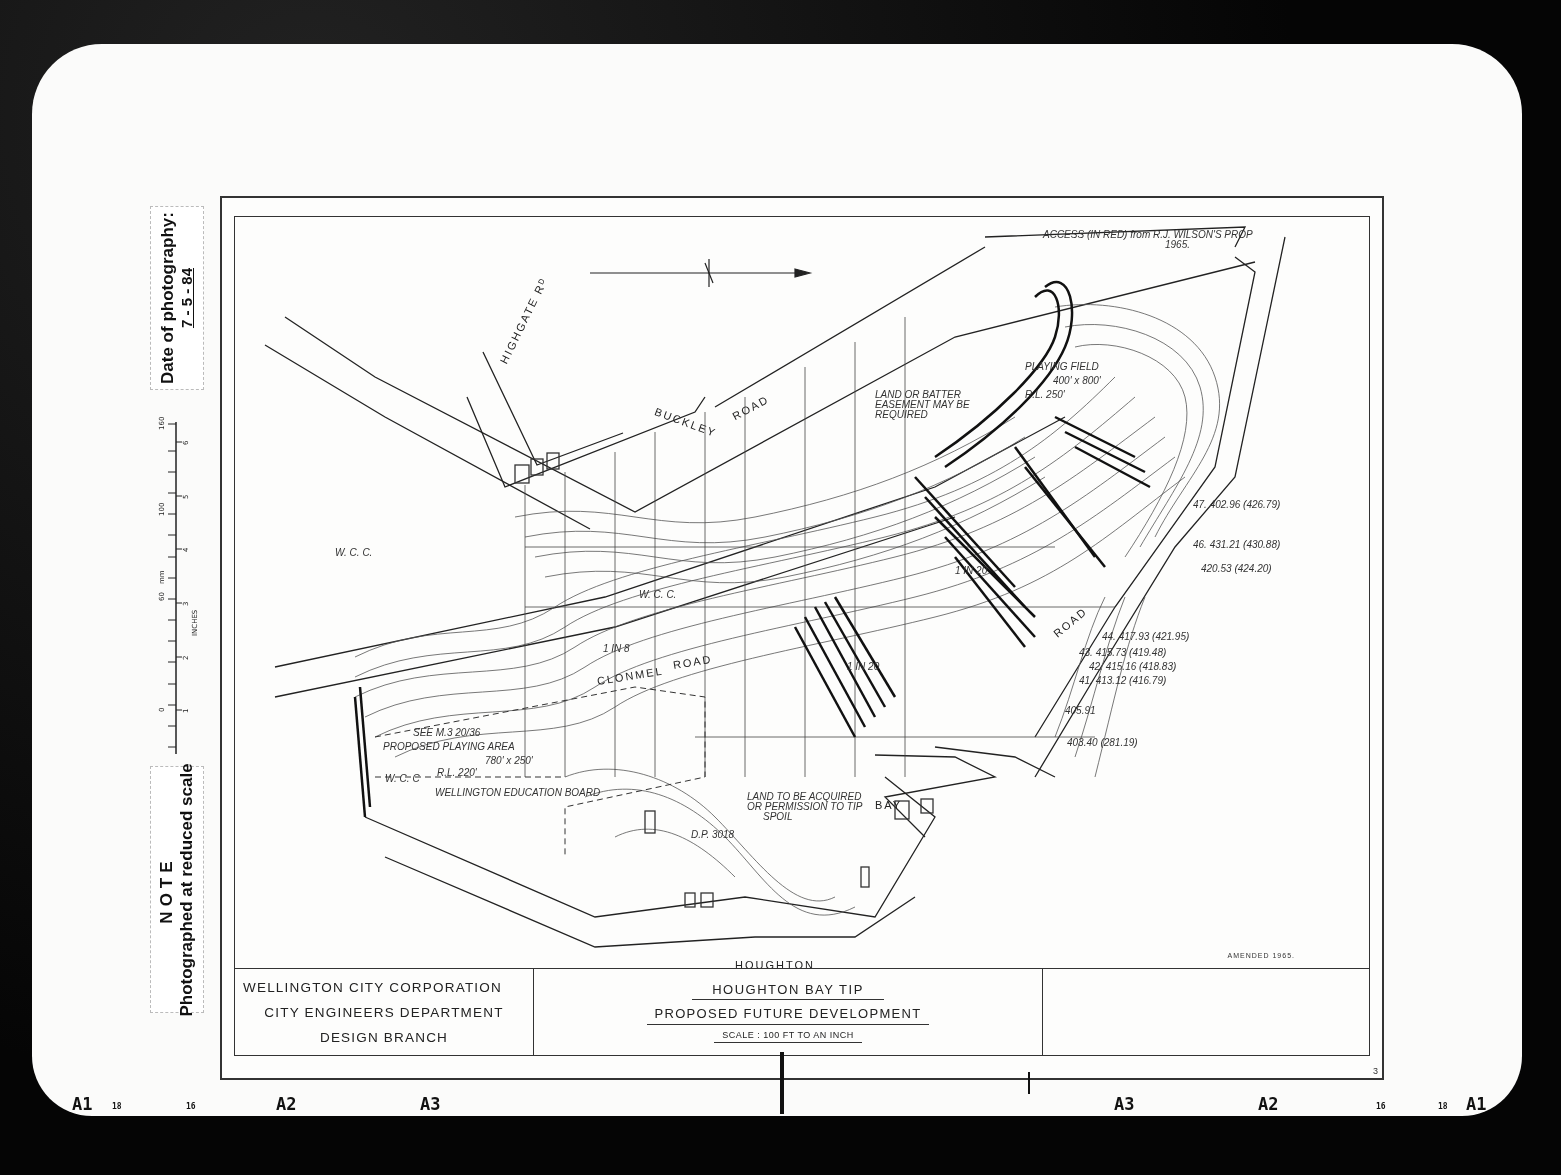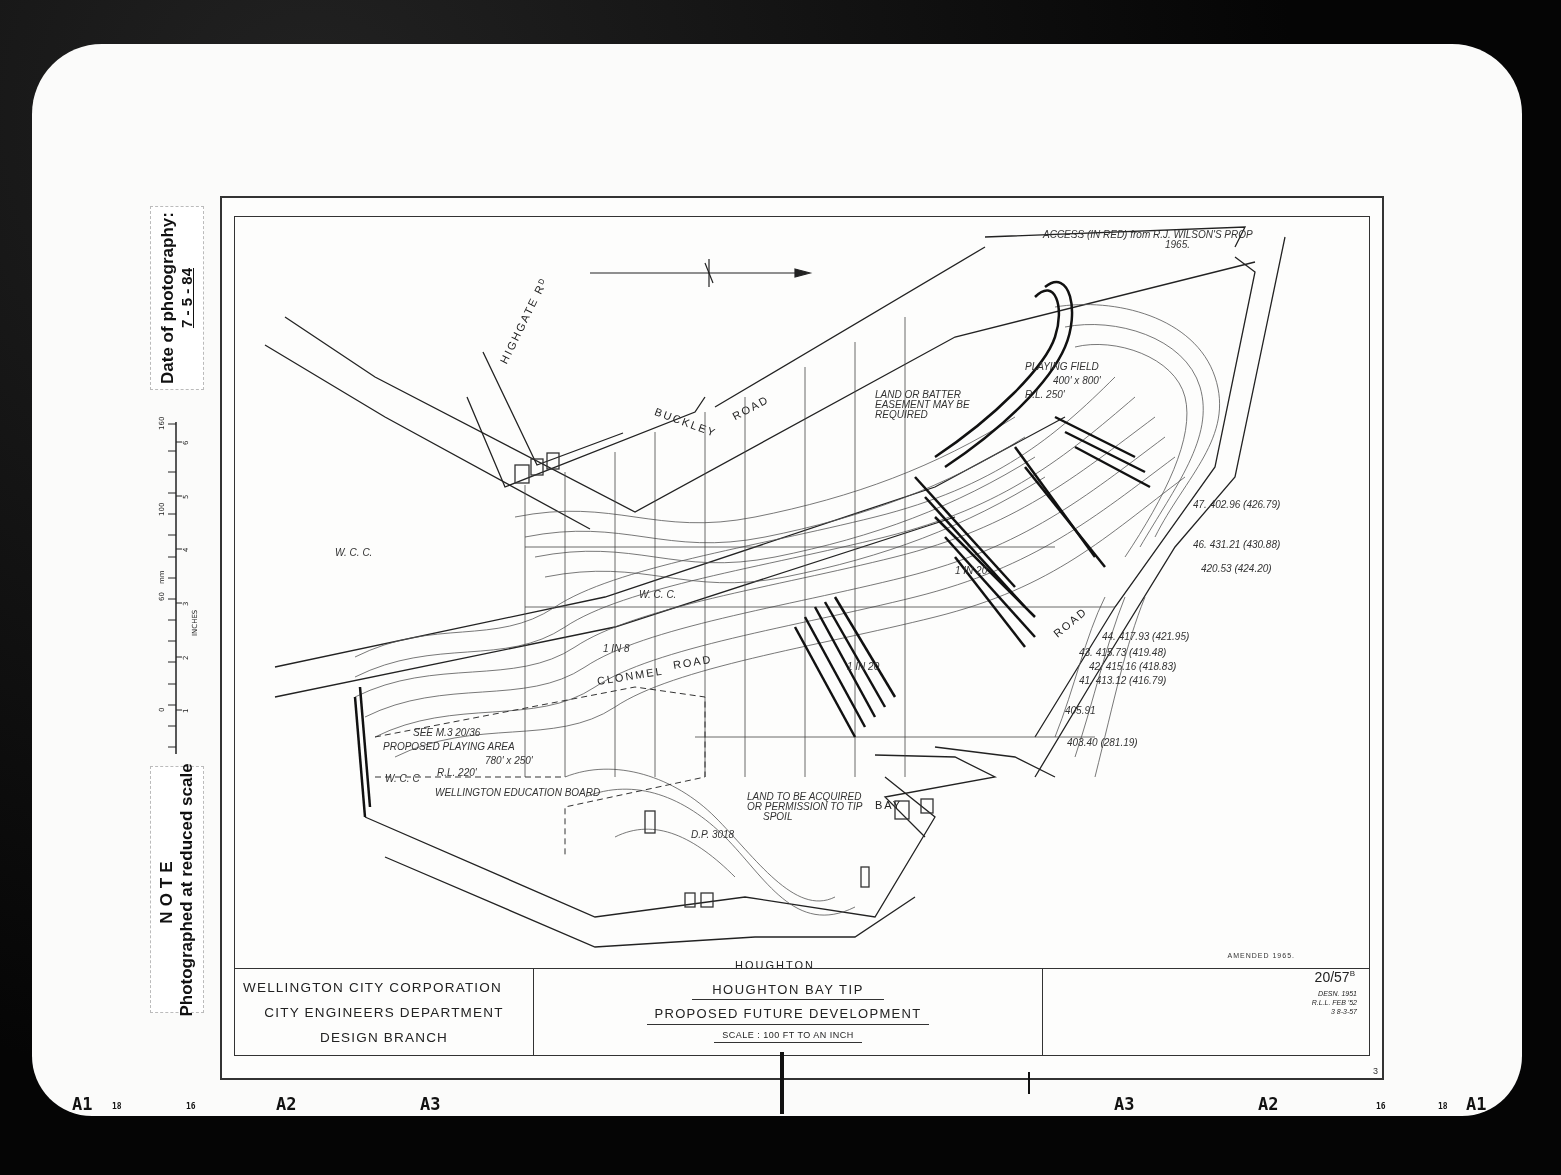--- a/index.html
+++ b/index.html
@@ -260,28 +260,20 @@
         <div class="tb-left">
           <div>WELLINGTON  CITY  CORPORATION</div>
           <div>CITY  ENGINEERS  DEPARTMENT</div>
           <div>DESIGN  BRANCH</div>
         </div>
         <div class="tb-mid">
           <div class="t1">HOUGHTON   BAY   TIP</div>
           <div class="t2">PROPOSED  FUTURE  DEVELOPMENT</div>
           <div class="t3">SCALE : 100 FT  TO AN  INCH</div>
         </div>
-        <div class="tb-right">
-          <div class="num"><span>20/57</span><sup>B</sup></div>
-          <div class="meta">
-            <div>DESN.        1951</div>
-            <div>R.L.L.     FEB '52</div>
-            <div>3        8-3-57</div>
-          </div>
-        </div>
       </div>
     </div>
     <div class="sheet-num">3</div>
   </div>
 </div>
 
 <div class="center-tick"></div>
 <div class="right-tick"></div>
 
 <div class="bottom-marks">

